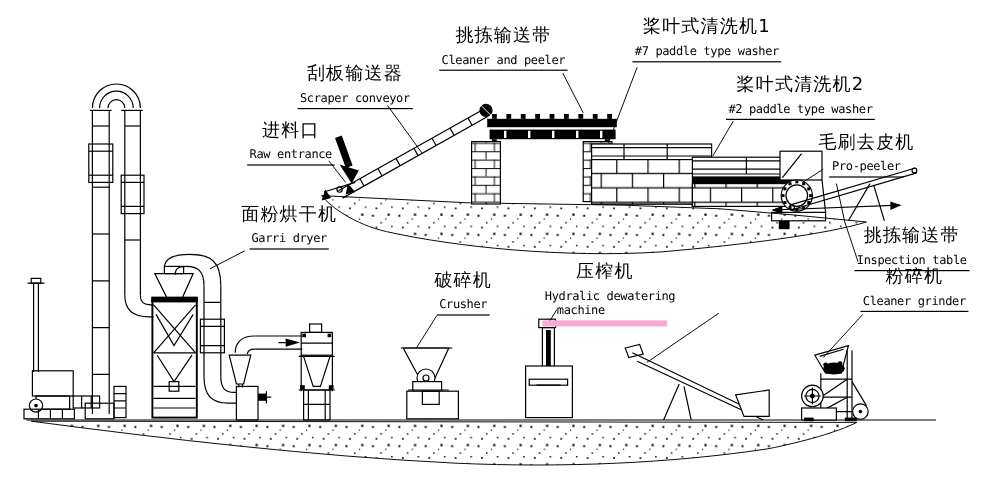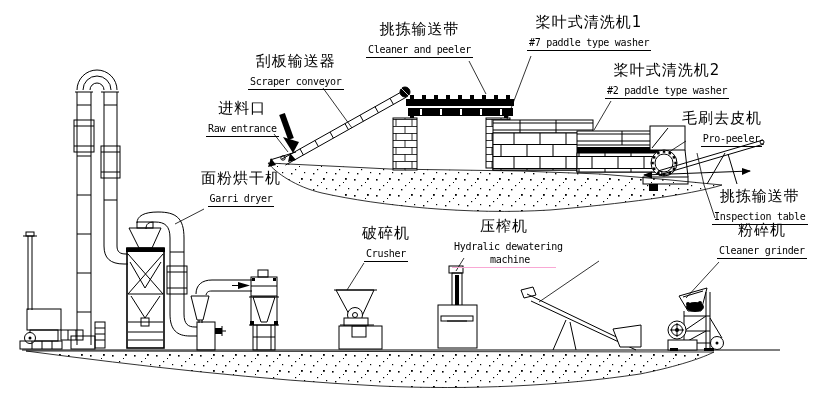--- a/index.html
+++ b/index.html
@@ -7,22 +7,22 @@
          font-family:"DejaVu Sans",sans-serif;color:#000;}
   .stage svg{position:absolute;left:0;top:0;}
   .lbl{position:absolute;text-align:center;white-space:nowrap;}
   .lbl .zh{display:block;font-size:15px;line-height:17px;letter-spacing:1px;}
   .lbl .en{display:inline-block;font-family:"DejaVu Sans Mono","Liberation Mono",monospace;
            font-size:10px;letter-spacing:-0.3px;line-height:12px;
            border-bottom:1px solid #000;padding:0 2px 1px;}
   .lbl .en.noline{border-bottom:none;padding-bottom:0;}
   .lbl.two-line-en{width:104px;}
   .lbl.two-line-en .en2{display:block;font-family:"DejaVu Sans Mono","Liberation Mono",monospace;
-           font-size:10px;letter-spacing:-0.3px;line-height:12px;text-align:center;
-           padding-left:12px;border-bottom:1px solid #f9a8d4;padding-bottom:1px;}
+           font-size:10px;letter-spacing:-0.3px;line-height:12px;text-align:left;
+           padding-left:12px;border-bottom:5px solid #f9a8d4;padding-bottom:1px;}
 </style>
 </head>
 <body>
 
 <div class="stage">
 
 <svg width="820" height="408" viewBox="0 0 820 408">
   <defs>
     <pattern id="speck" width="22" height="16" patternUnits="userSpaceOnUse">
       <rect width="22" height="16" fill="#fff"></rect>
@@ -356,21 +356,21 @@
 <div class="lbl" style="left:605px;top:62px;">
   <span class="zh">桨叶式清洗机2</span>
   <span class="en">#2 paddle type washer</span>
 </div>
 
 <div class="lbl" style="left:206px;top:100px;">
   <span class="zh">进料口</span>
   <span class="en">Raw entrance</span>
 </div>
 
-<div class="lbl" style="left:682px;top:110px;text-align:right;">
+<div class="lbl" style="left:682px;top:110px;">
   <span class="zh">毛刷去皮机</span>
   <span class="en">Pro-peeler</span>
 </div>
 
 <div class="lbl" style="left:201px;top:170px;">
   <span class="zh">面粉烘干机</span>
   <span class="en">Garri dryer</span>
 </div>
 
 <div class="lbl" style="left:362px;top:225px;">

